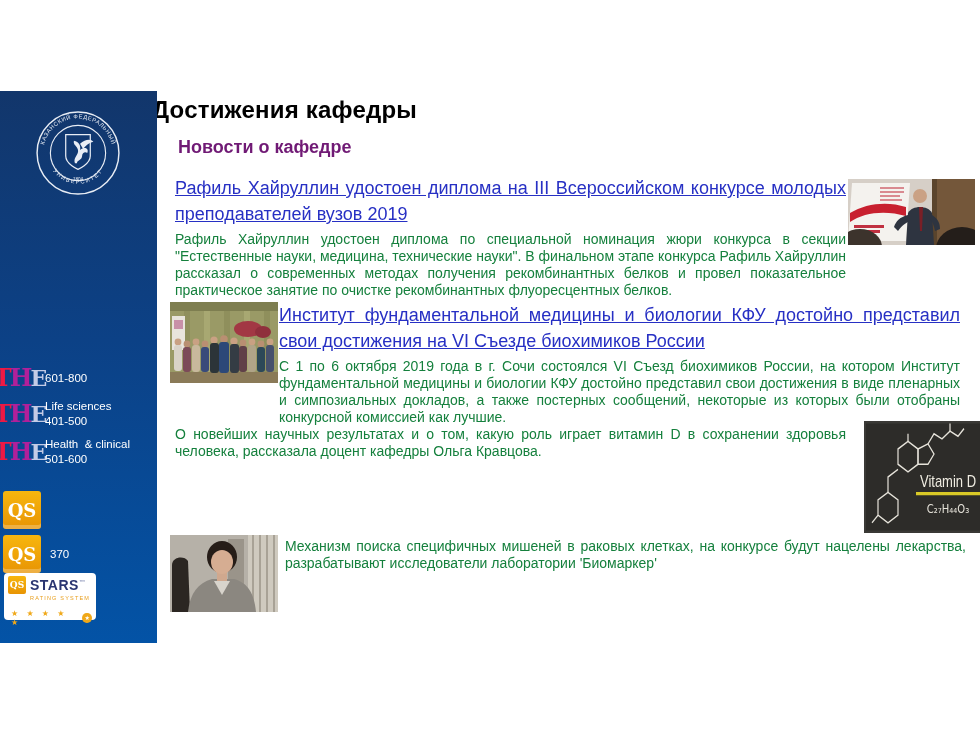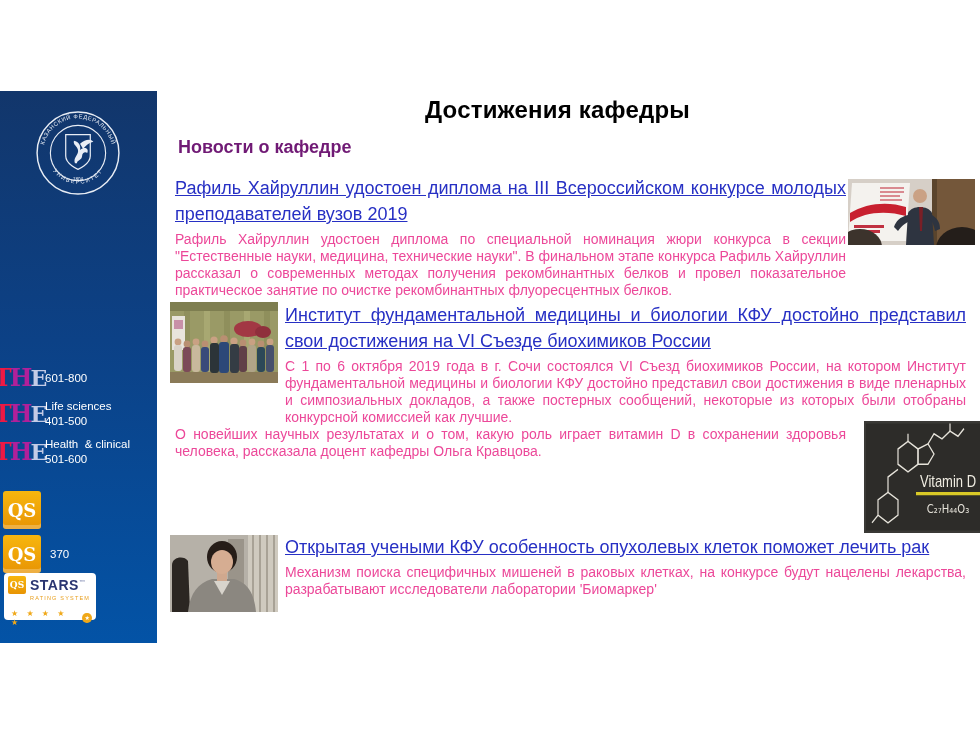--- a/index.html
+++ b/index.html
@@ -4,21 +4,21 @@
 <style>
   html,body{margin:0;padding:0;}
   body{
     width:980px;height:735px;position:relative;background:#ffffff;
     font-family:"Liberation Sans",sans-serif;overflow:hidden;
   }
   .slide{position:absolute;inset:0;}
 
   
   .main-title{
-    position:absolute;left:160px;top:96px;width:795px;text-align:center;
+    position:absolute;left:152px;top:96px;width:795px;
     font-size:24px;font-weight:bold;color:#000;letter-spacing:.2px;
   }
   .section-header{
     position:absolute;left:178px;top:137px;font-size:18px;font-weight:bold;color:#701a75;
   }
 
   
   .sidebar{
     position:absolute;left:0;top:91px;width:157px;height:552px;
     background:linear-gradient(180deg,#12366b 0%,#0c4186 45%,#0353a6 100%);
@@ -64,27 +64,27 @@
   }
 
   
   .news{position:absolute;}
   .news-title{
     display:block;font-size:18px;line-height:26px;color:#2730c4;
     text-decoration:underline;text-align:justify;cursor:pointer;
   }
   .nt3 .news-title{line-height:23px;font-size:17.5px;}
   .news-body{
-    margin:4px 0 0;font-size:14px;line-height:17px;color:#ec4899;text-align:justify;
+    margin:4px 0 0;font-size:14px;line-height:17px;color:#15803d;text-align:justify;
   }
   .thumb{position:absolute;display:block;}
   .thumb svg{display:block;width:100%;height:100%;}
 
   .nt1{left:175px;top:175px;width:671px;}
-  .nt2{left:285px;top:302px;width:681px;}
+  .nt2{left:279px;top:302px;width:681px;}
   .nt3{left:175px;top:422px;width:671px;}
   .nt4{left:285px;top:534px;width:681px;}
   .th1{left:848px;top:179px;width:127px;height:66px;}
   .th2{left:170px;top:302px;width:108px;height:81px;}
   .th3{left:864px;top:421px;width:122px;height:112px;}
   .th4{left:170px;top:535px;width:108px;height:77px;}
 </style>
 </head>
 <body>
 
@@ -285,17 +285,16 @@
       <path d="M2,77 L2,30 C2,22 14,20 18,26 L20,77 Z" fill="#2b2622"></path>
       <path d="M18,77 C20,58 28,48 42,44 L64,44 C78,48 84,58 86,77 Z" fill="#8b8780"></path>
       <polygon points="44,46 52,60 60,46" fill="#d8d4cc"></polygon>
       <rect x="47" y="34" width="10" height="12" fill="#d0a88e"></rect>
       <ellipse cx="52" cy="22" rx="15" ry="16" fill="#261d18"></ellipse>
       <ellipse cx="52" cy="27" rx="11" ry="12" fill="#d6ad92"></ellipse>
       <path d="M41,22 C42,12 62,12 63,22 L63,18 C60,10 44,10 41,18 Z" fill="#261d18"></path>
     </svg>
   </span>
   <article class="news nt4">
-    <a class="news-title" href="#">Открытая учеными КФУ особенность опухолевых клеток поможет лечить рак</a>
     <p class="news-body">Механизм поиска специфичных мишеней в раковых клетках, на конкурсе будут нацелены лекарства, разрабатывают исследователи лаборатории 'Биомаркер'</p>
   </article>
 
 </div>
 
 </body></html>

